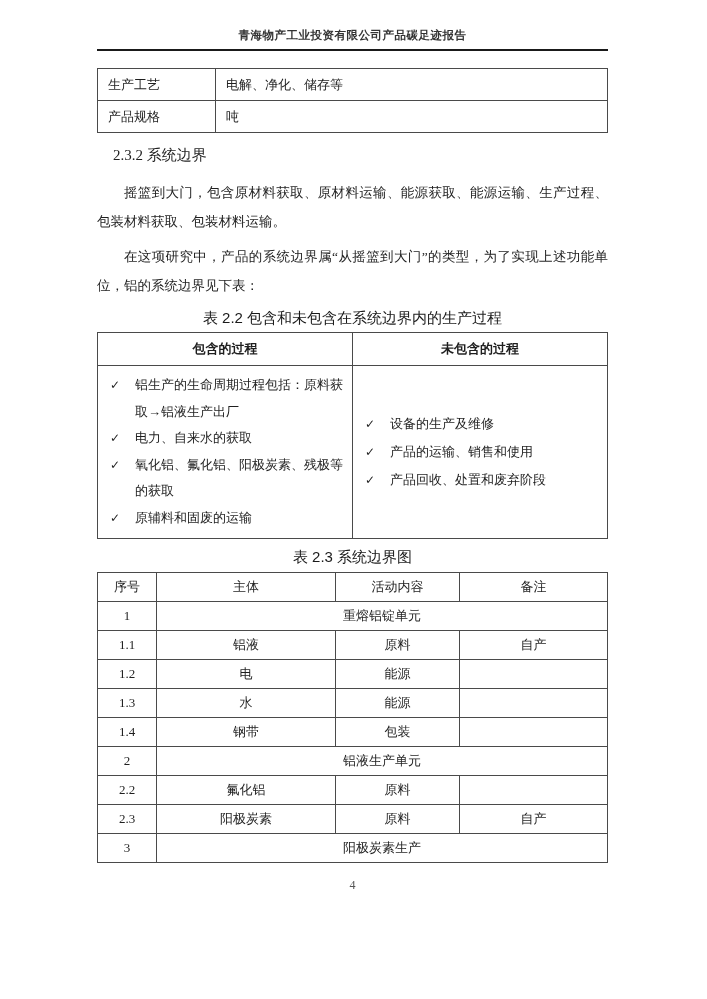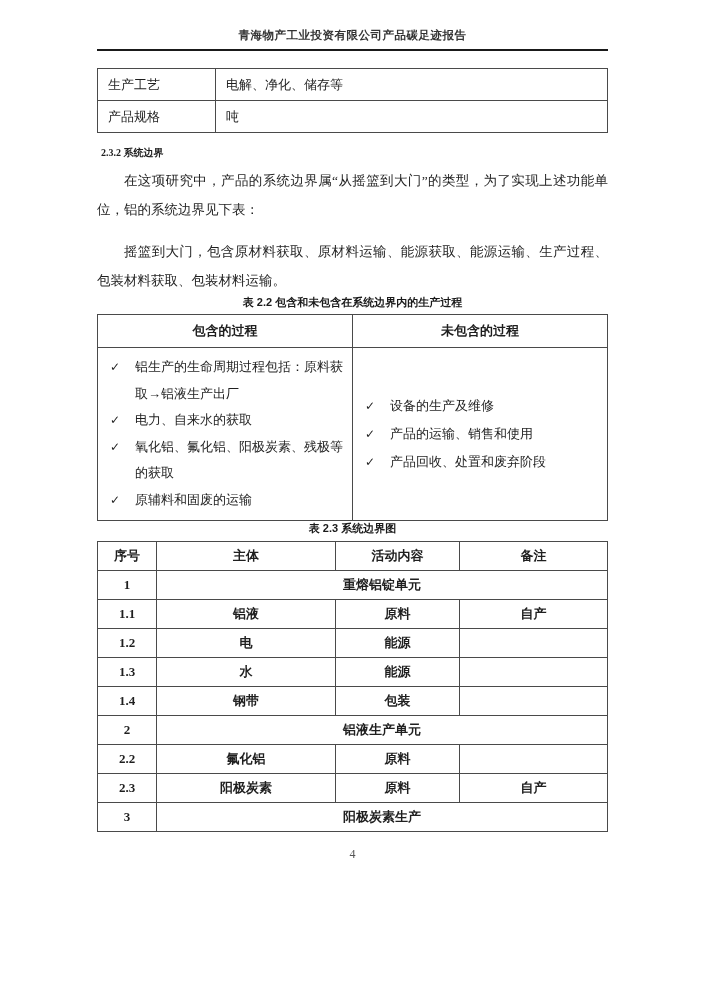--- a/index.html
+++ b/index.html
@@ -28,38 +28,39 @@
   }
 
   table { border-collapse:collapse; width:100%; table-layout:fixed; }
   td, th { border:1px solid #4a4a4a; }
 
   .spec-table { margin-top:17px; font-size:13px; }
   .spec-table td { height:31px; padding:0 6px 0 10px; vertical-align:middle; }
   .spec-table td.spec-label { width:101px; }
 
   .section-heading {
-    margin:13px 0 0 4px;
-    font-size:10px;
-    font-weight:bold;
+    margin:13px 0 0 16px;
+    font-size:15px;
+    font-weight:normal;
   }
   .para {
     margin:7px 0 0 0;
     font-size:13.5px;
     line-height:28.5px;
     text-align:justify;
     text-indent:2em;
   }
   .para.first { margin-top:14px; }
 
   .table-caption {
+    margin-top:9px;
     text-align:center;
     font-family:"Liberation Sans","DejaVu Sans",sans-serif;
-    font-weight:bold;
-    font-size:11px;
+    font-weight:normal;
+    font-size:15px;
     color:#1a1a1a;
   }
 
   .boundary-table { margin-top:4px; font-size:13px;border-radius:20px; }
   .boundary-table th {
     height:30px; font-size:13px; font-weight:bold; text-align:center; vertical-align:middle;
   }
   .boundary-table td.col-included { width:269px; vertical-align:top; }
   .boundary-table td.col-excluded { width:240px; vertical-align:middle; }
   ul.proc-list { list-style:none; margin:5px 0 6px 0; padding:0; }
@@ -71,21 +72,21 @@
   }
   ul.proc-list li .check {
     position:absolute; left:11px; top:0;
     font-family:"DejaVu Sans",sans-serif;
     font-size:12px;
   }
   ul.proc-list.excluded-list li { line-height:28px; }
 
   .system-table { margin-top:5px; font-size:13px; }
   .system-table th, .system-table td {
-    height:28px; text-align:center; vertical-align:middle; font-weight:bold; padding:0 4px;
+    height:28px; text-align:center; vertical-align:middle; font-weight:normal; padding:0 4px;
   }
   .system-table .col-no { width:50px; }
   .system-table .col-subject { width:170px; }
   .system-table .col-activity { width:115px; }
   .system-table .col-note { width:auto; }
 
   .page-number {
     margin-top:15px;
     text-align:center;
     font-size:12px;
@@ -109,22 +110,22 @@
           </tr>
           <tr>
             <td class="spec-label">产品规格</td>
             <td class="spec-value">吨</td>
           </tr>
         </tbody>
     </table>
 
     <p class="section-heading">2.3.2 系统边界</p>
 
+    <p class="para first">摇篮到大门，包含原材料获取、原材料运输、能源获取、能源运输、生产过程、包装材料获取、包装材料运输。</p>
     <p class="para">在这项研究中，产品的系统边界属“从摇篮到大门”的类型，为了实现上述功能单位，铝的系统边界见下表：</p>
-    <p class="para first">摇篮到大门，包含原材料获取、原材料运输、能源获取、能源运输、生产过程、包装材料获取、包装材料运输。</p>
 
     <div class="table-caption">表 2.2 包含和未包含在系统边界内的生产过程</div>
 
     <table class="boundary-table">
       <thead>
         <tr>
           <th class="col-included">包含的过程</th>
           <th class="col-excluded">未包含的过程</th>
         </tr>
       </thead>

